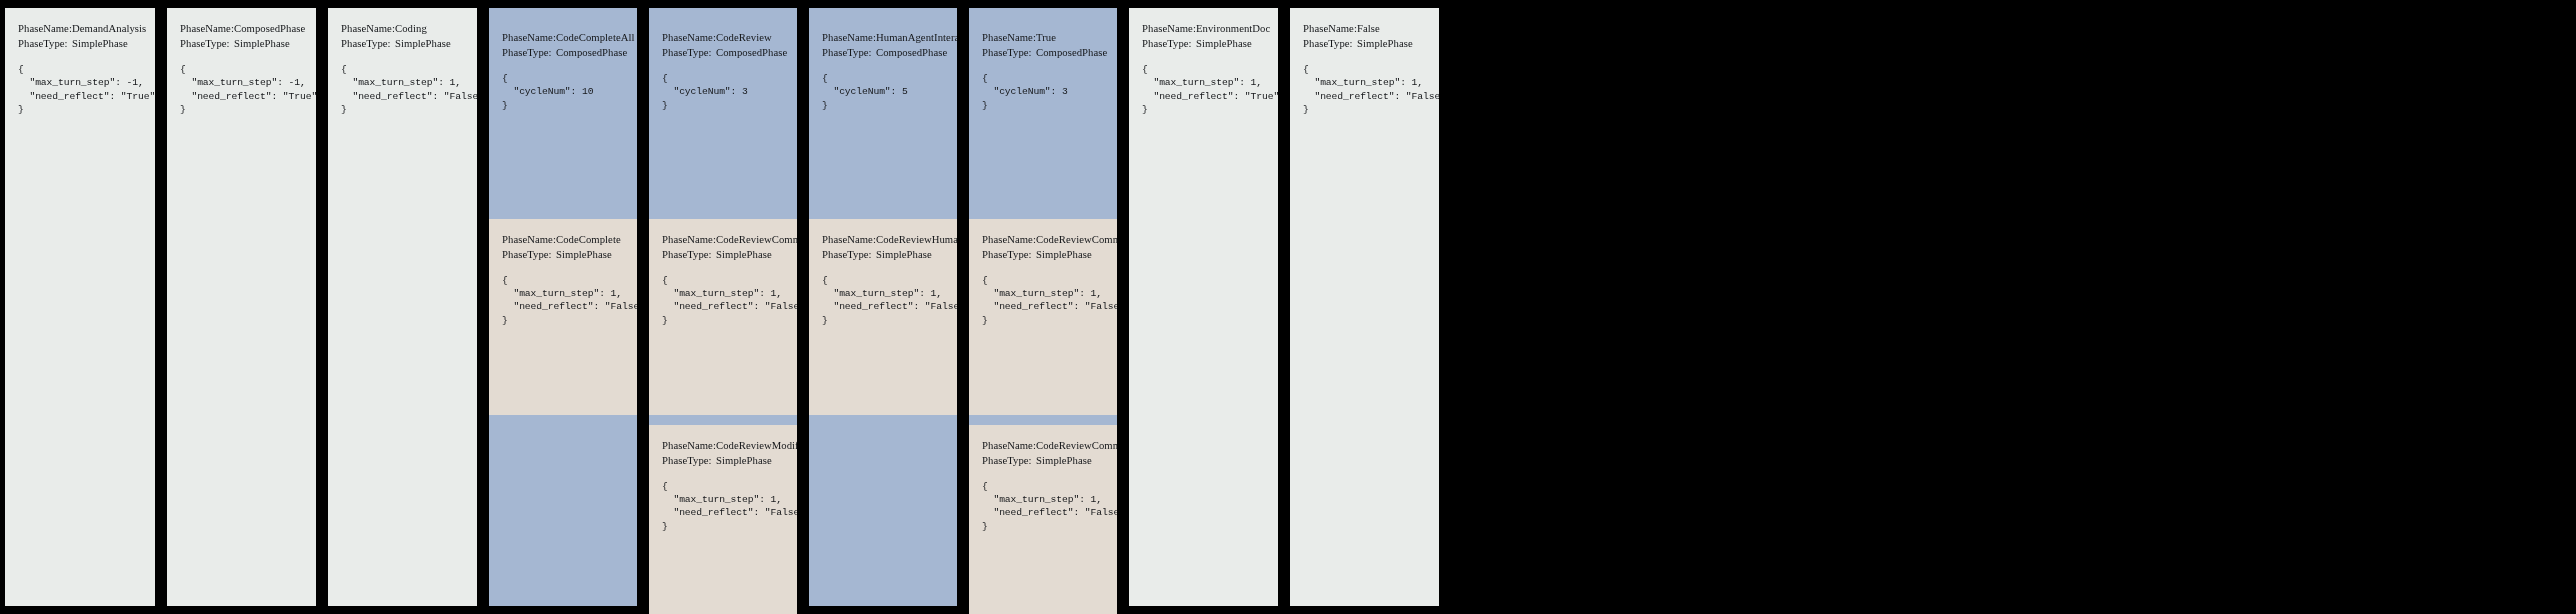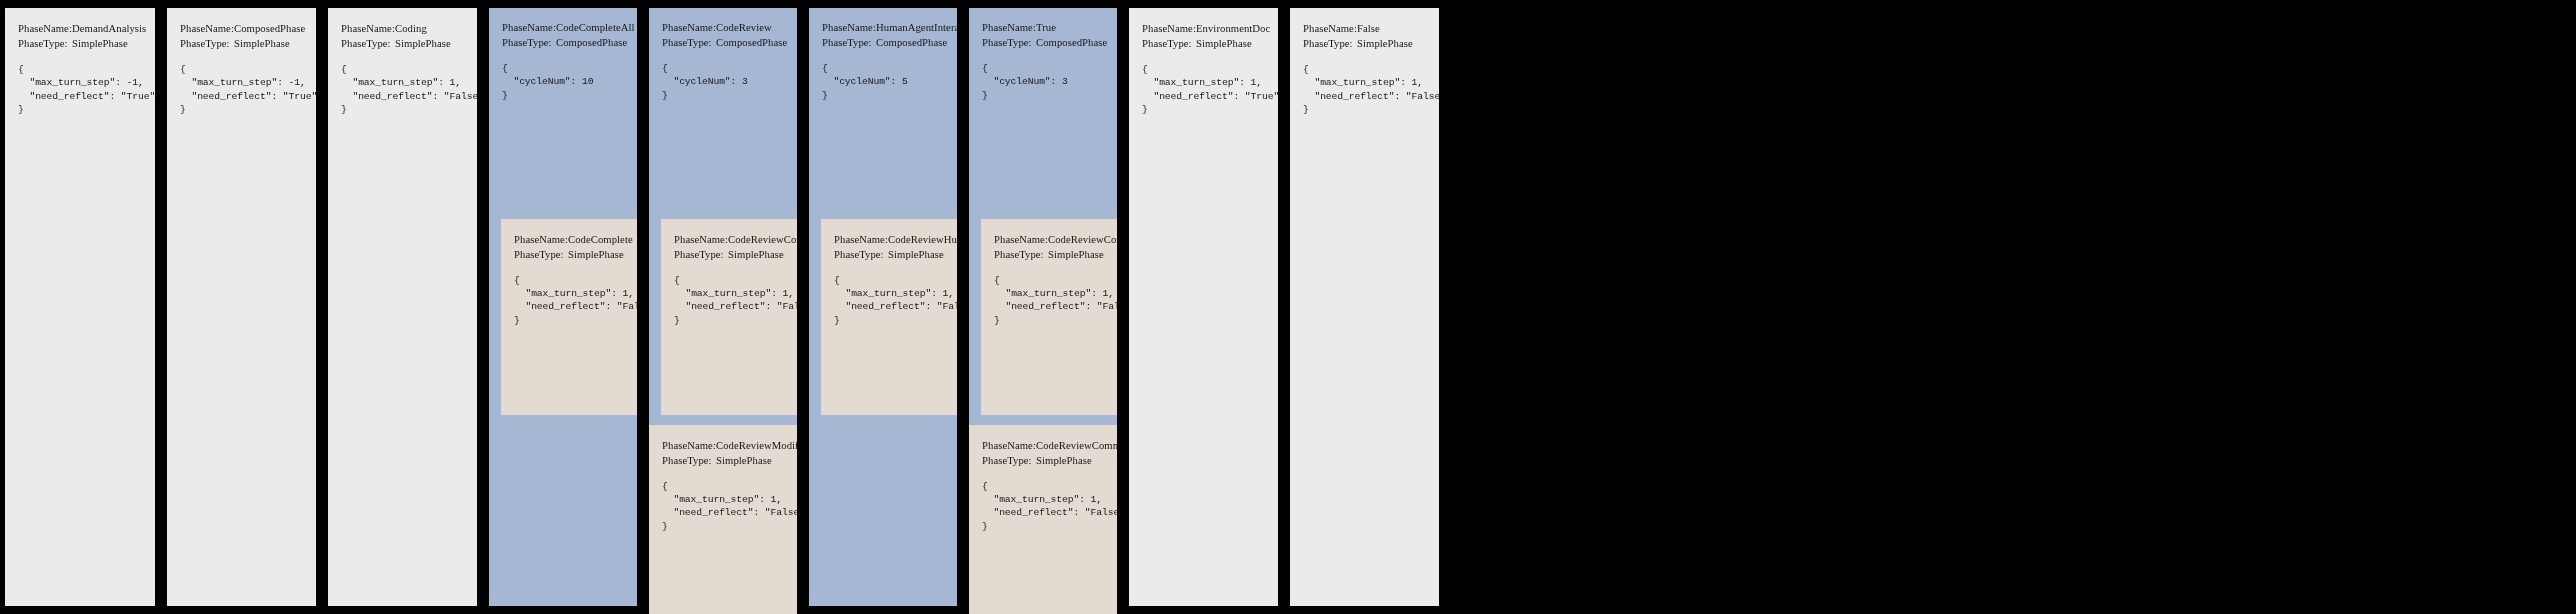--- a/index.html
+++ b/index.html
@@ -58,38 +58,38 @@
   .composed-stack {
     flex: 1 1 auto;
     display: flex;
     flex-direction: column;
     background: #a5b7d2;
     box-sizing: border-box;
   }
 
   .block {
     box-sizing: border-box;
-    padding: 12px 0 0 13px;
+    padding: 22px 0 0 13px;
     overflow: hidden;
   }
 
   
   .block-head-composed {
     background: #a5b7d2;
     height: 206px;
     flex: 0 0 206px;
   }
   
   .sub-wrap {
     background: #a5b7d2;
     padding: 4.6px 0 4.6px 0;
     flex: 0 0 auto;
     box-sizing: border-box;
   }
-  .sub-wrap.h1 { height: 206px; margin-left: 12px; }
+  .sub-wrap.h1 { height: 206px; }
   .sub-wrap.h2 { height: 205px; }
   .sub-block {
     background: #e3dbd2;
     height: 100%;
     box-sizing: border-box;
     padding: 13px 0 0 13px;
     overflow: hidden;
   }
   .spacer-blue {
     background: #a5b7d2;

